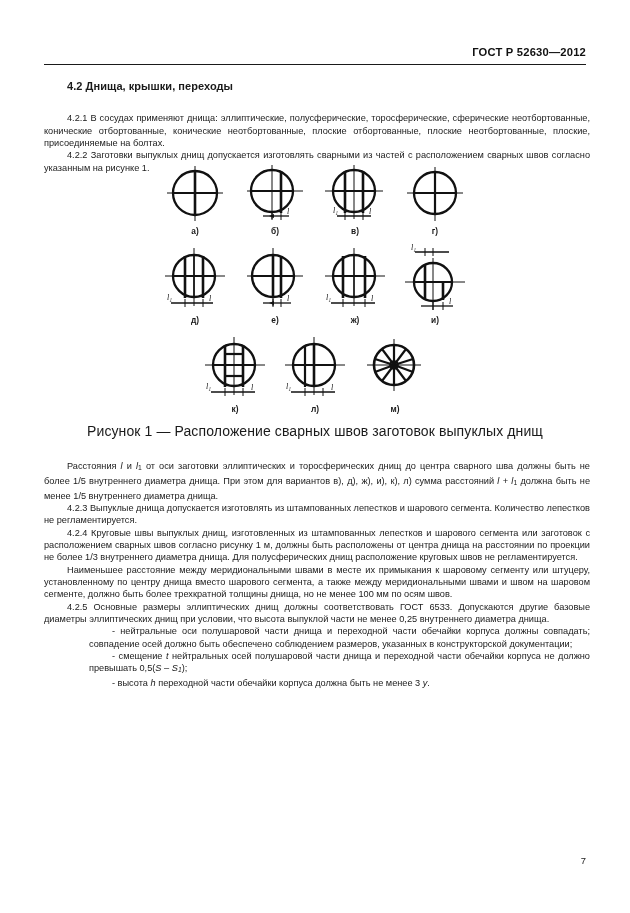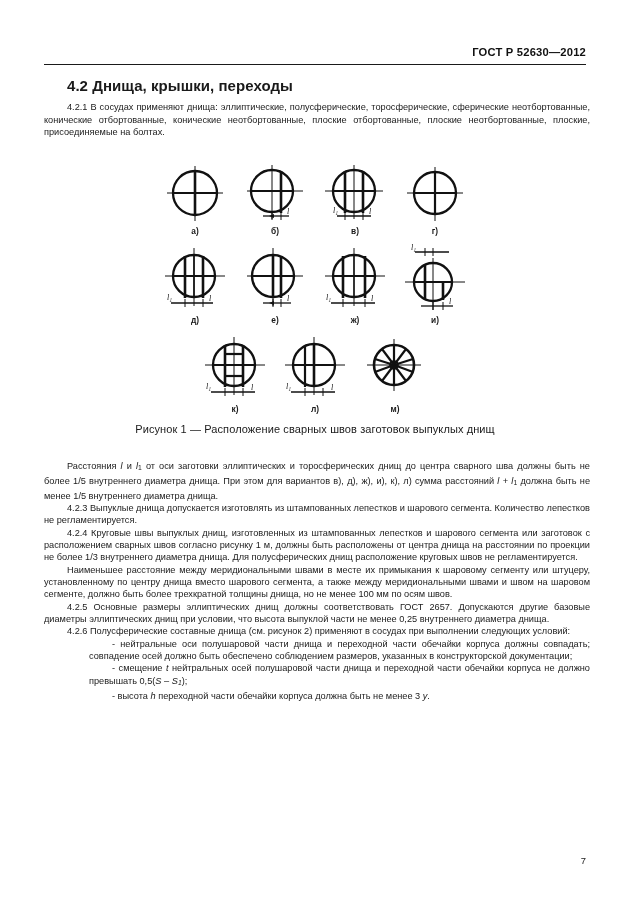--- a/index.html
+++ b/index.html
@@ -18,32 +18,32 @@
   .runrule{
     position:absolute;top:64px;right:44px;left:44px;
     border-bottom:1.1px solid #1a1a1a;
   }
 
   
   .body{
     position:absolute;left:44px;right:40px;top:80px;
     font-size:9.2px;line-height:12.35px;text-align:justify;
   }
-  .h2{font-weight:bold;font-size:15px;margin:0 0 9px 23px;letter-spacing:.05px;}
+  .h2{font-weight:bold;font-size:11px;margin:0 0 20px 23px;letter-spacing:.05px;}
   p{margin:0;text-indent:23px;}
   .dash{text-indent:23px;margin-left:45px;}
   i{font-style:italic;}
   .sub{font-size:6.8px;vertical-align:-0.22em;font-style:italic;}
   .subn{font-size:6.8px;vertical-align:-0.22em;font-style:normal;}
 
   
   .figure{position:absolute;left:0;right:0;top:163px;}
   .frow{display:flex;justify-content:center;align-items:flex-end;}
   .fig-cap{
-    text-align:center;font-size:11px;color:#1a1a1a;
+    text-align:center;font-size:14px;color:#1a1a1a;
     margin-top:9px;letter-spacing:.1px;
   }
   .cell{width:64px;margin:0 8px;text-align:center;}
   .cell svg{display:block;margin:0 auto;}
   .clab{font-size:8.4px;font-weight:bold;margin-top:1px;}
 
   
   .pageno{
     position:absolute;right:44px;bottom:47px;
     font-size:9.4px;color:#1a1a1a;
@@ -53,20 +53,21 @@
 <body>
 
 <div class="page">
 
   <div class="runhead">ГОСТ Р 52630—2012</div>
   <div class="runrule"></div>
 
   <div class="body" style="top:80px;">
     <div class="h2">4.2 Днища, крышки, переходы</div>
     <p>4.2.1 В сосудах применяют днища: эллиптические, полусферические, торосферические, сферические неотбортованные, конические отбортованные, конические неотбортованные, плоские отбортованные, плоские неотбортованные, плоские, присоединяемые на болтах.</p>
+    <p>4.2.2 Заготовки выпуклых днищ допускается изготовлять сварными из частей с расположением сварных швов согласно указанным на рисунке 1.</p>
   </div>
 
   <div class="figure">
 
     <div class="frow">
 
       <div class="cell">
         <svg width="64" height="62" viewBox="0 0 64 62">
           <line x1="4" y1="30" x2="60" y2="30" stroke="#111" stroke-width="1"></line>
           <line x1="32" y1="3" x2="32" y2="58" stroke="#111" stroke-width="1"></line>
@@ -272,22 +273,21 @@
       <span>от оси заготовки эллиптических и торосферических днищ до центра сварного шва должны быть не более 1/5 внутреннего диаметра днища. При этом для вариантов в), д), ж), и), к), л) сумма расстояний</span>
       <i>l</i>
       <span>+</span>
       <i>l<span class="subn">1</span></i>
       <span>должна быть не менее 1/5 внутреннего диаметра днища.</span>
     </p>
 
     <p>4.2.3 Выпуклые днища допускается изготовлять из штампованных лепестков и шарового сегмента. Количество лепестков не регламентируется.</p>
     <p>4.2.4 Круговые швы выпуклых днищ, изготовленных из штампованных лепестков и шарового сегмента или заготовок с расположением сварных швов согласно рисунку 1 м, должны быть расположены от центра днища на расстоянии по проекции не более 1/3 внутреннего диаметра днища. Для полусферических днищ расположение круговых швов не регламентируется.</p>
     <p>Наименьшее расстояние между меридиональными швами в месте их примыкания к шаровому сегменту или штуцеру, установленному по центру днища вместо шарового сегмента, а также между меридиональными швами и швом на шаровом сегменте, должно быть более трехкратной толщины днища, но не менее 100 мм по осям швов.</p>
-    <p>4.2.5 Основные размеры эллиптических днищ должны соответствовать ГОСТ 2657. Допускаются другие базовые диаметры эллиптических днищ при условии, что высота выпуклой части не менее 0,25 внутреннего диаметра днища.</p>
-    <p>4.2.6 Полусферические составные днища (см. рисунок 2) применяют в сосудах при выполнении следующих условий:</p>
+    <p>4.2.5 Основные размеры эллиптических днищ должны соответствовать ГОСТ 6533. Допускаются другие базовые диаметры эллиптических днищ при условии, что высота выпуклой части не менее 0,25 внутреннего диаметра днища.</p>
 
     <p class="dash">- нейтральные оси полушаровой части днища и переходной части обечайки корпуса должны совпадать; совпадение осей должно быть обеспечено соблюдением размеров, указанных в конструкторской документации;</p>
 
     <p class="dash">
       <span>- смещение</span>
       <i>t</i>
       <span>нейтральных осей полушаровой части днища и переходной части обечайки корпуса не должно превышать 0,5(</span><i>S</i>&nbsp;<span>–</span>&nbsp;<i>S</i><span class="sub">1</span><span>);</span>
     </p>
 
     <p class="dash">

